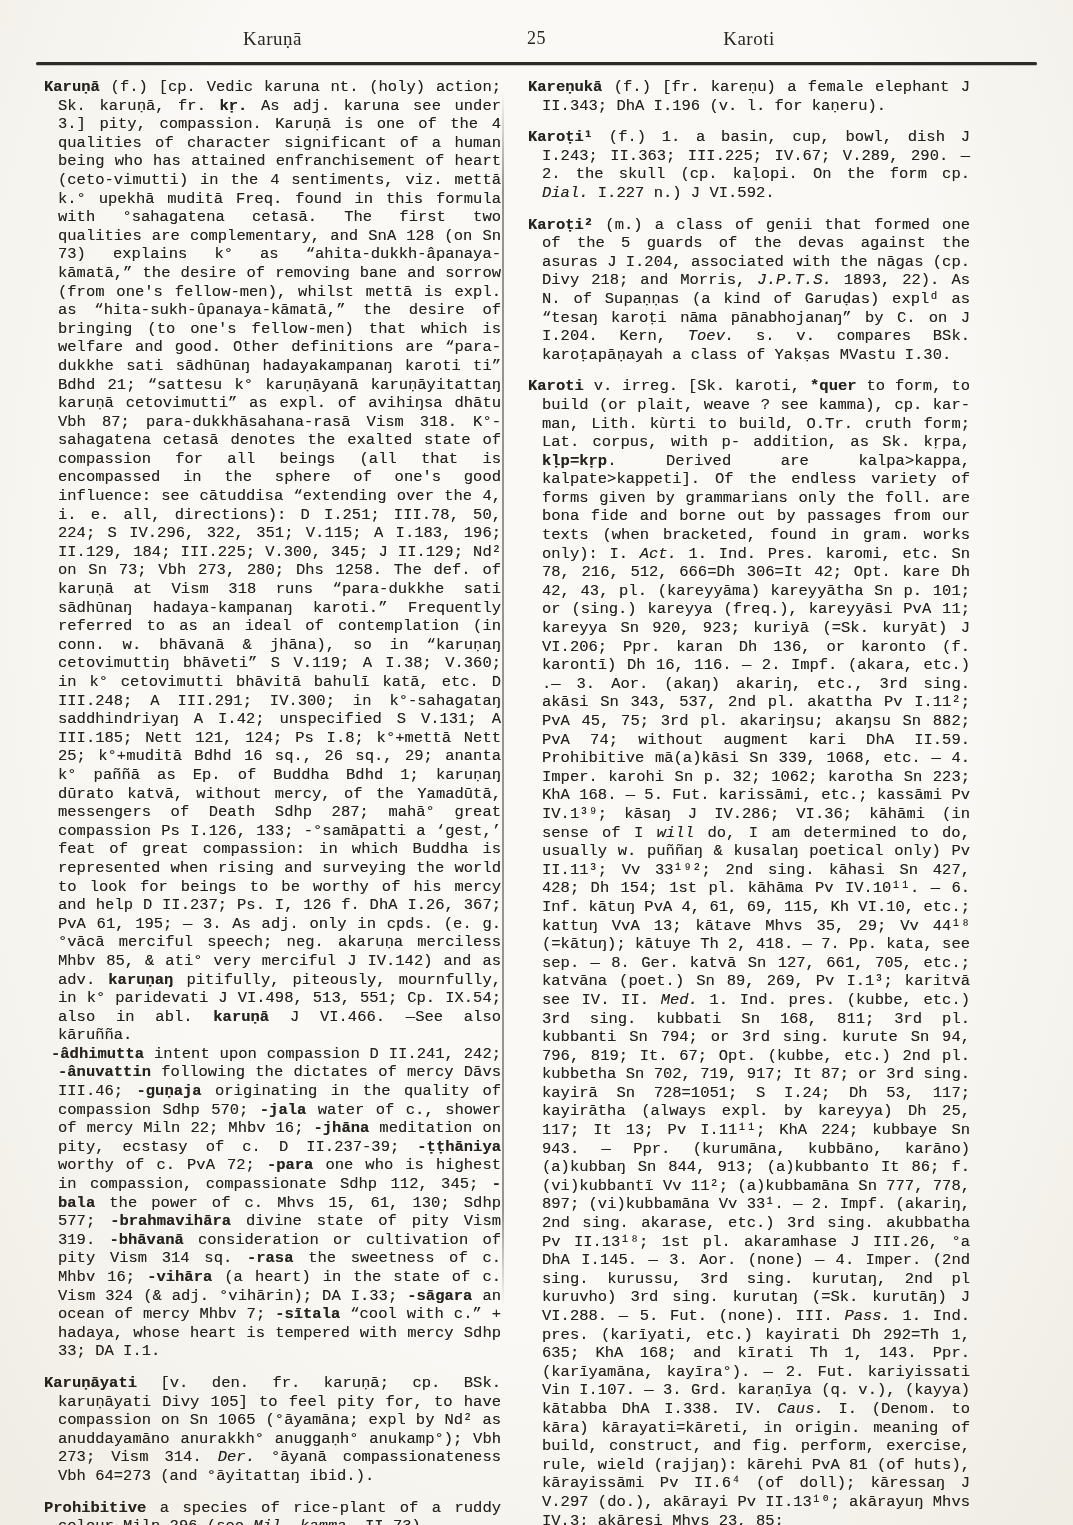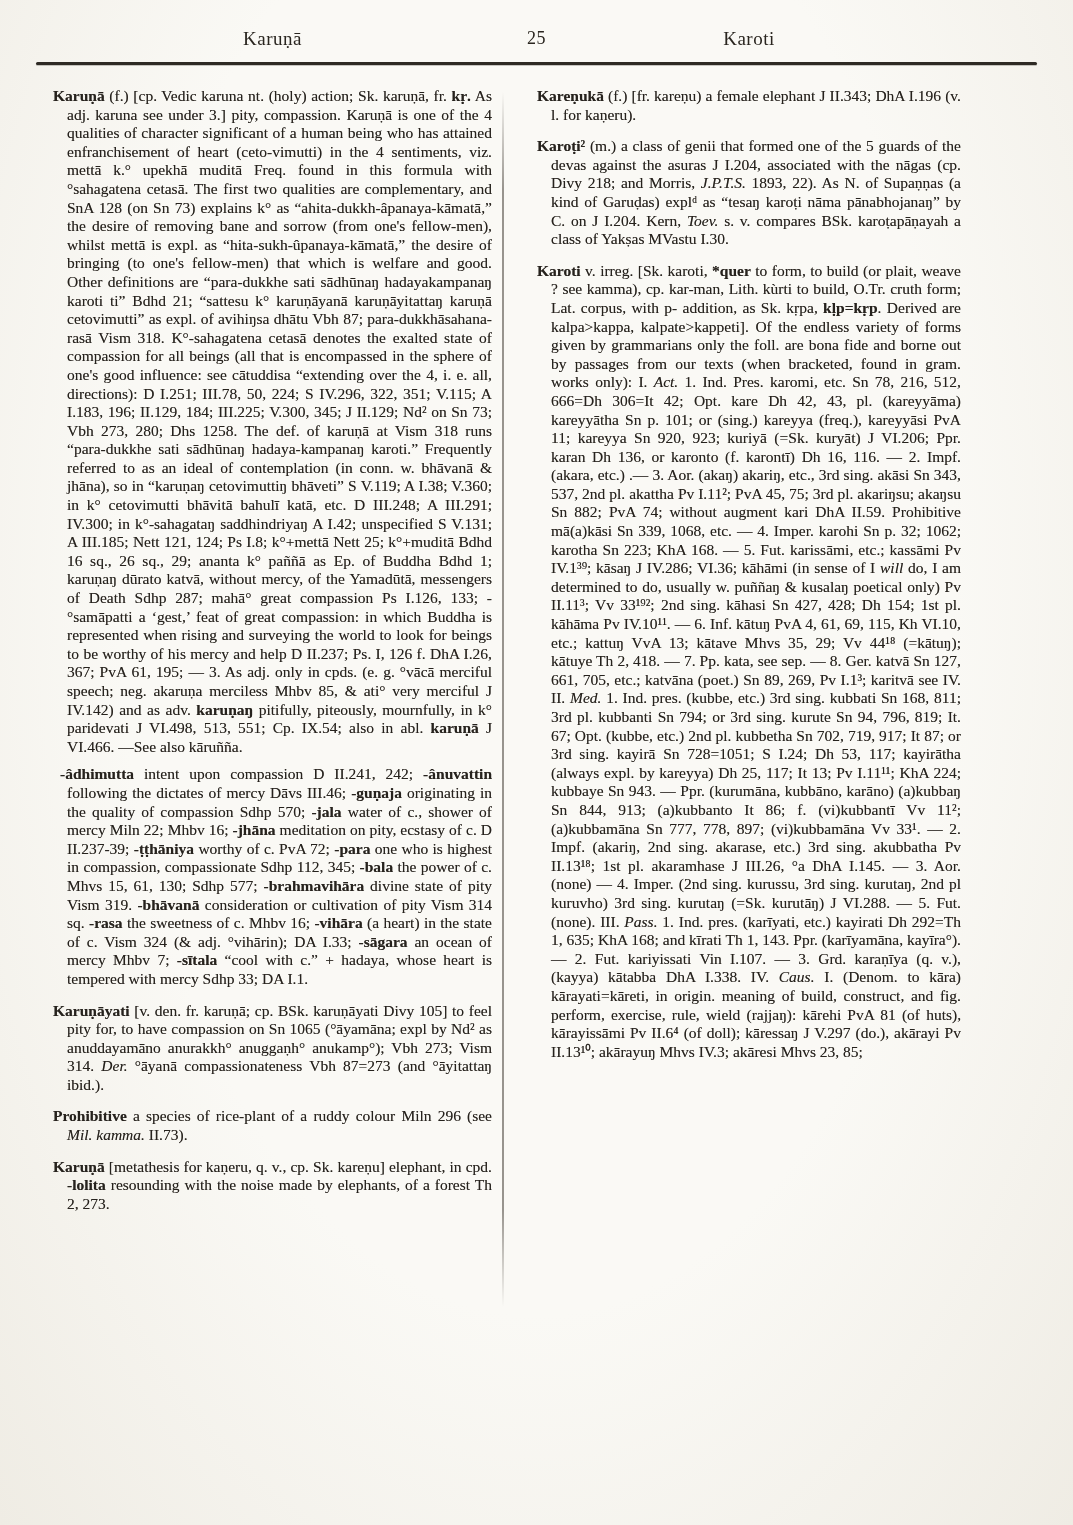--- a/index.html
+++ b/index.html
@@ -28,21 +28,21 @@
   }
   .col{
     position:absolute;top:78px;
     font-size:15.5px;line-height:18.6px;
     text-align:justify;
     text-shadow:0 0 0.5px rgba(38,32,26,.45);
   }
   .col-left{left:44px;width:457px;}
   .col-right{left:528px;width:442px;}
   .entry{margin:0 0 13px 0;}
-  .entry p{margin:9px;padding-left:14px;text-indent:-14px;}
+  .entry p{margin:0;padding-left:14px;text-indent:-14px;font-family:Liberation Mono, monospace;}
   .entry p.cmpd{text-indent:-7px;}
   .b{font-weight:bold;}
   .i{font-style:italic;}
 </style>
 </head>
 <body>
 
 <div class="page">
   <div class="runhead">
     <span class="rh-left">Karuṇā</span>
@@ -50,33 +50,36 @@
     <span class="rh-right">Karoti</span>
   </div>
   <div class="rule"></div>
   <div class="divider"></div>
   <div class="col col-left">
       <div class="entry">
         <p class="main"><span class="b">Karuṇā</span><span> (f.) [cp. Vedic karuna nt. (holy) action; Sk. karuṇā, fr. </span><span class="b">kṛ.</span><span> As adj. karuna see under 3.] pity, compassion. Karuṇā is one of the 4 qualities of character significant of a human being who has attained enfranchisement of heart (ceto-vimutti) in the 4 sentiments, viz. mettā k.° upekhā muditā  Freq. found in this formula with °sahagatena cetasā. The first two qualities are complementary, and SnA 128 (on Sn 73) explains k° as “ahita-dukkh-âpanaya-kāmatā,” the desire of removing bane and sorrow (from one's fellow-men), whilst mettā is expl. as “hita-sukh-ûpanaya-kāmatā,” the desire of bringing (to one's fellow-men) that which is welfare and good. Other definitions are “para-dukkhe sati sādhūnaŋ hadayakampanaŋ karoti ti” Bdhd 21; “sattesu k° karuṇāyanā karuṇāyitattaŋ karuṇā cetovimutti” as expl. of avihiŋsa dhātu Vbh 87; para-dukkhāsahana-rasā Vism 318. K°-sahagatena cetasā denotes the exalted state of compassion for all beings (all that is encompassed in the sphere of one's good influence: see cātuddisa “extending over the 4, i. e. all, directions): D I.251; III.78, 50, 224; S IV.296, 322, 351; V.115; A I.183, 196; II.129, 184; III.225; V.300, 345; J II.129; Nd² on Sn 73; Vbh 273, 280; Dhs 1258.  The def. of karuṇā at Vism 318 runs “para-dukkhe sati sādhūnaŋ hadaya-kampanaŋ karoti.” Frequently referred to as an ideal of contemplation (in conn. w. bhāvanā &amp; jhāna), so in “karuṇaŋ cetovimuttiŋ bhāveti” S V.119; A I.38; V.360; in k° cetovimutti bhāvitā bahulī katā, etc. D III.248; A III.291; IV.300; in k°-sahagataŋ saddhindriyaŋ A I.42; unspecified S V.131; A III.185; Nett 121, 124; Ps I.8; k°+mettā Nett 25; k°+muditā Bdhd 16 sq., 26 sq., 29; ananta k° paññā as Ep. of Buddha Bdhd 1; karuṇaŋ dūrato katvā, without mercy, of the Yamadūtā, messengers of Death Sdhp 287; mahā° great compassion Ps I.126, 133; -°samāpatti a ‘gest,’ feat of great compassion: in which Buddha is represented when rising and surveying the world to look for beings to be worthy of his mercy and help D II.237; Ps. I, 126 f. DhA I.26, 367; PvA 61, 195; — 3. As adj. only in cpds. (e. g. °vācā merciful speech; neg. akaruṇa merciless Mhbv 85, &amp; ati° very merciful J IV.142) and as adv. </span><span class="b">karuṇaŋ</span><span> pitifully, piteously, mournfully, in k° paridevati J VI.498, 513, 551; Cp. IX.54; also in abl. </span><span class="b">karuṇā</span><span> J VI.466. —See also kāruñña.</span></p>
         <p class="cmpd"><span class="b">-âdhimutta</span><span> intent upon compassion D II.241, 242; </span><span class="b">-ânuvattin</span><span> following the dictates of mercy Dāvs III.46; </span><span class="b">-guṇaja</span><span> originating in the quality of compassion Sdhp 570; </span><span class="b">-jala</span><span> water of c., shower of mercy Miln 22; Mhbv 16; </span><span class="b">-jhāna</span><span> meditation on pity, ecstasy of c. D II.237-39; </span><span class="b">-ṭṭhāniya</span><span> worthy of c. PvA 72; </span><span class="b">-para</span><span> one who is highest in compassion, compassionate Sdhp 112, 345; </span><span class="b">-bala</span><span> the power of c. Mhvs 15, 61, 130; Sdhp 577; </span><span class="b">-brahmavihāra</span><span> divine state of pity Vism 319. </span><span class="b">-bhāvanā</span><span> consideration or cultivation of pity Vism 314 sq. </span><span class="b">-rasa</span><span> the sweetness of c. Mhbv 16; </span><span class="b">-vihāra</span><span> (a heart) in the state of c. Vism 324 (&amp; adj. °vihārin); DA I.33; </span><span class="b">-sāgara</span><span> an ocean of mercy Mhbv 7; </span><span class="b">-sītala</span><span> “cool with c.” + hadaya, whose heart is tempered with mercy Sdhp 33; DA I.1.</span></p>
       </div>
       <div class="entry">
-        <p class="main"><span class="b">Karuṇāyati</span><span> [v. den. fr. karuṇā; cp. BSk. karuṇāyati Divy 105] to feel pity for, to have compassion on Sn 1065 (°āyamāna; expl by Nd² as anuddayamāno anurakkh° anuggaṇh° anukamp°); Vbh 273; Vism 314. </span><span class="i">Der.</span><span> °āyanā compassionateness Vbh 87=273 (and °āyitattaŋ ibid.).</span></p>
+        <p class="main"><span class="b">Karuṇāyati</span><span> [v. den. fr. karuṇā; cp. BSk. karuṇāyati Divy 105] to feel pity for, to have compassion on Sn 1065 (°āyamāna; expl by Nd² as anuddayamāno anurakkh° anuggaṇh° anukamp°); Vbh 273; Vism 314. </span><span class="i">Der.</span><span> °āyanā compassionateness Vbh 64=273 (and °āyitattaŋ ibid.).</span></p>
       </div>
       <div class="entry">
         <p class="main"><span class="b">Prohibitive</span><span> a species of rice-plant of a ruddy colour Miln 296 (see </span><span class="i">Mil. kamma.</span><span> II.73).</span></p>
       </div>
       <div class="entry">
         <p class="main"><span class="b">Karuṇā</span><span> [metathesis for kaṇeru, q. v., cp. Sk. kareṇu] elephant, in cpd. </span><span class="b">-lolita</span><span> resounding with the noise made by elephants, of a forest Th 2, 273.</span></p>
       </div>
     </div>
   <div class="col col-right">
       <div class="entry">
         <p class="main"><span class="b">Kareṇukā</span><span> (f.) [fr. kareṇu) a female elephant J II.343; DhA I.196 (v. l. for kaṇeru).</span></p>
       </div>
       <div class="entry">
+        <p class="main"><span class="b">Karoṭi¹</span><span> (f.) 1. a basin, cup, bowl, dish J I.243; II.363; III.225; IV.67; V.289, 290. — 2. the skull (cp. kaḷopi. On the form cp. </span><span class="i">Dial.</span><span> I.227 n.) J VI.592.</span></p>
+      </div>
+      <div class="entry">
         <p class="main"><span class="b">Karoṭi²</span><span> (m.) a class of genii that formed one of the 5 guards of the devas against the asuras J I.204, associated with the nāgas (cp. Divy 218; and Morris, </span><span class="i">J.P.T.S.</span><span> 1893, 22). As N. of Supaṇṇas (a kind of Garuḍas) explᵈ as “tesaŋ karoṭi nāma pānabhojanaŋ” by C. on J I.204. Kern, </span><span class="i">Toev.</span><span> s. v. compares BSk. karoṭapāṇayah a class of Yakṣas MVastu I.30.</span></p>
       </div>
       <div class="entry">
         <p class="main"><span class="b">Karoti</span><span> v. irreg. [Sk. karoti, </span><span class="b">*quer</span><span> to form, to build (or plait, weave ? see kamma), cp. kar-man, Lith. kùrti to build, O.Tr. cruth form; Lat. corpus, with p- addition, as Sk. kṛpa, </span><span class="b">kḷp=kṛp</span><span>. Derived are kalpa&gt;kappa, kalpate&gt;kappeti]. Of the endless variety of forms given by grammarians only the foll. are bona fide and borne out by passages from our texts (when bracketed, found in gram. works only): I. </span><span class="i">Act.</span><span> 1. Ind. Pres. karomi, etc. Sn 78, 216, 512, 666=Dh 306=It 42; Opt. kare Dh 42, 43, pl. (kareyyāma) kareyyātha Sn p. 101; or (sing.) kareyya (freq.), kareyyāsi PvA 11; kareyya Sn 920, 923; kuriyā (=Sk. kuryāt) J VI.206; Ppr. karan Dh 136, or karonto (f. karontī) Dh 16, 116. — 2. Impf. (akara, etc.) .— 3. Aor. (akaŋ) akariŋ, etc., 3rd sing. akāsi Sn 343, 537, 2nd pl. akattha Pv I.11²; PvA 45, 75; 3rd pl. akariŋsu; akaŋsu Sn 882; PvA 74; without augment kari DhA II.59.  Prohibitive mā(a)kāsi Sn 339, 1068, etc. — 4. Imper. karohi Sn p. 32; 1062; karotha Sn 223; KhA 168. — 5. Fut. karissāmi, etc.; kassāmi Pv IV.1³⁹; kāsaŋ J IV.286; VI.36; kāhāmi (in sense of I </span><span class="i">will</span><span> do, I am determined to do, usually w. puññaŋ &amp; kusalaŋ poetical only) Pv II.11³; Vv 33¹⁹²; 2nd sing. kāhasi Sn 427, 428; Dh 154; 1st pl. kāhāma Pv IV.10¹¹. — 6. Inf. kātuŋ PvA 4, 61, 69, 115, Kh VI.10, etc.; kattuŋ VvA 13; kātave Mhvs 35, 29; Vv 44¹⁸ (=kātuŋ); kātuye Th 2, 418. — 7. Pp. kata, see sep. — 8. Ger. katvā Sn 127, 661, 705, etc.; katvāna (poet.) Sn 89, 269, Pv I.1³; karitvā see IV. II. </span><span class="i">Med.</span><span> 1. Ind. pres. (kubbe, etc.) 3rd sing. kubbati Sn 168, 811; 3rd pl. kubbanti Sn 794; or 3rd sing. kurute Sn 94, 796, 819; It. 67; Opt. (kubbe, etc.) 2nd pl. kubbetha Sn 702, 719, 917; It 87; or 3rd sing. kayirā Sn 728=1051; S I.24; Dh 53, 117; kayirātha (always expl. by kareyya) Dh 25, 117; It 13; Pv I.11¹¹; KhA 224; kubbaye Sn 943. — Ppr. (kurumāna, kubbāno, karāno) (a)kubbaŋ Sn 844, 913; (a)kubbanto It 86; f. (vi)kubbantī Vv 11²; (a)kubbamāna Sn 777, 778, 897; (vi)kubbamāna Vv 33¹. — 2. Impf. (akariŋ, 2nd sing. akarase, etc.) 3rd sing. akubbatha Pv II.13¹⁸; 1st pl. akaramhase J III.26, °a DhA I.145. — 3. Aor. (none) — 4. Imper. (2nd sing. kurussu, 3rd sing. kurutaŋ, 2nd pl kuruvho) 3rd sing. kurutaŋ (=Sk. kurutāŋ) J VI.288. — 5. Fut. (none). III. </span><span class="i">Pass.</span><span> 1. Ind. pres. (karīyati, etc.) kayirati Dh 292=Th 1, 635; KhA 168; and kīrati Th 1, 143.  Ppr. (karīyamāna, kayīra°). — 2. Fut. kariyissati Vin I.107. — 3. Grd. karaṇīya (q. v.), (kayya) kātabba DhA I.338. IV. </span><span class="i">Caus.</span><span> I. (Denom. to kāra) kārayati=kāreti, in origin. meaning of build, construct, and fig. perform, exercise, rule, wield (rajjaŋ): kārehi PvA 81 (of huts), kārayissāmi Pv II.6⁴ (of doll); kāressaŋ J V.297 (do.), akārayi Pv II.13¹⁰; akārayuŋ Mhvs IV.3; akāresi Mhvs 23, 85;</span></p>
       </div>
     </div>
 </div>
 
 </body></html>

